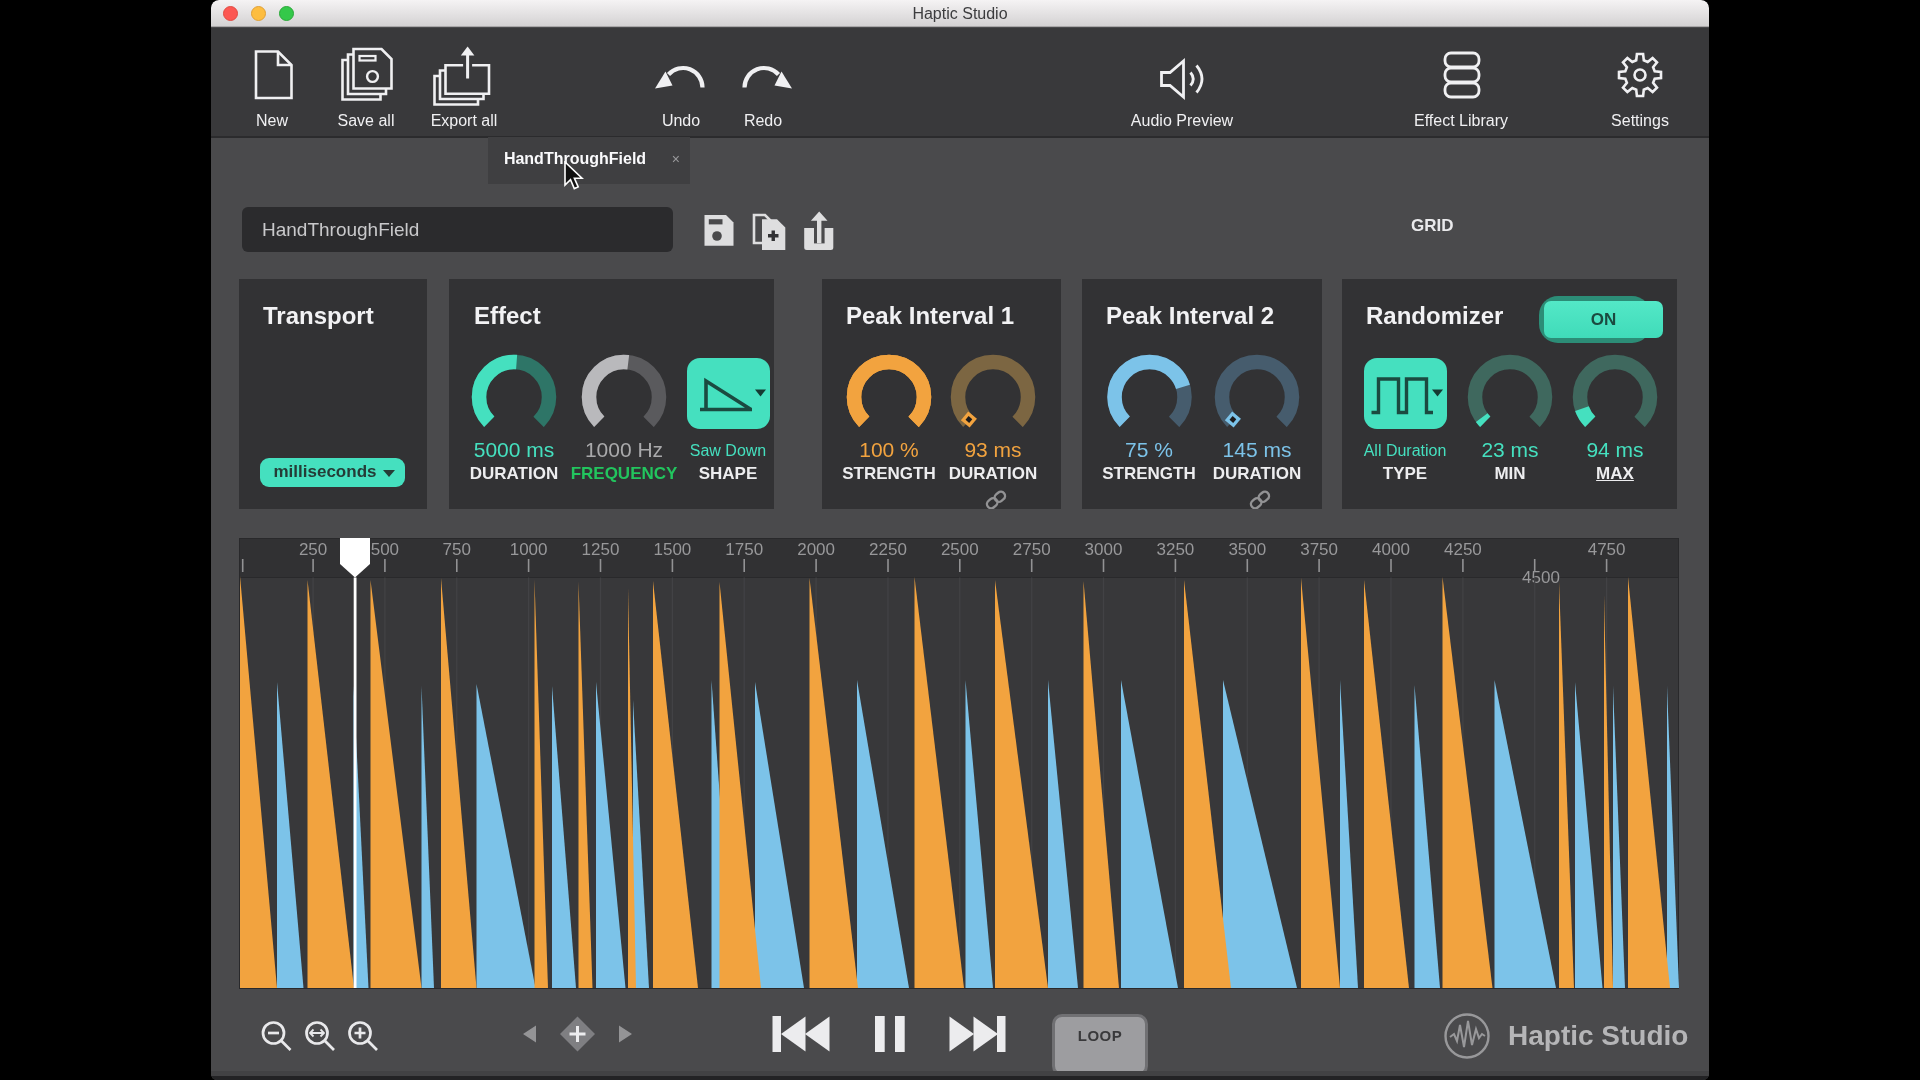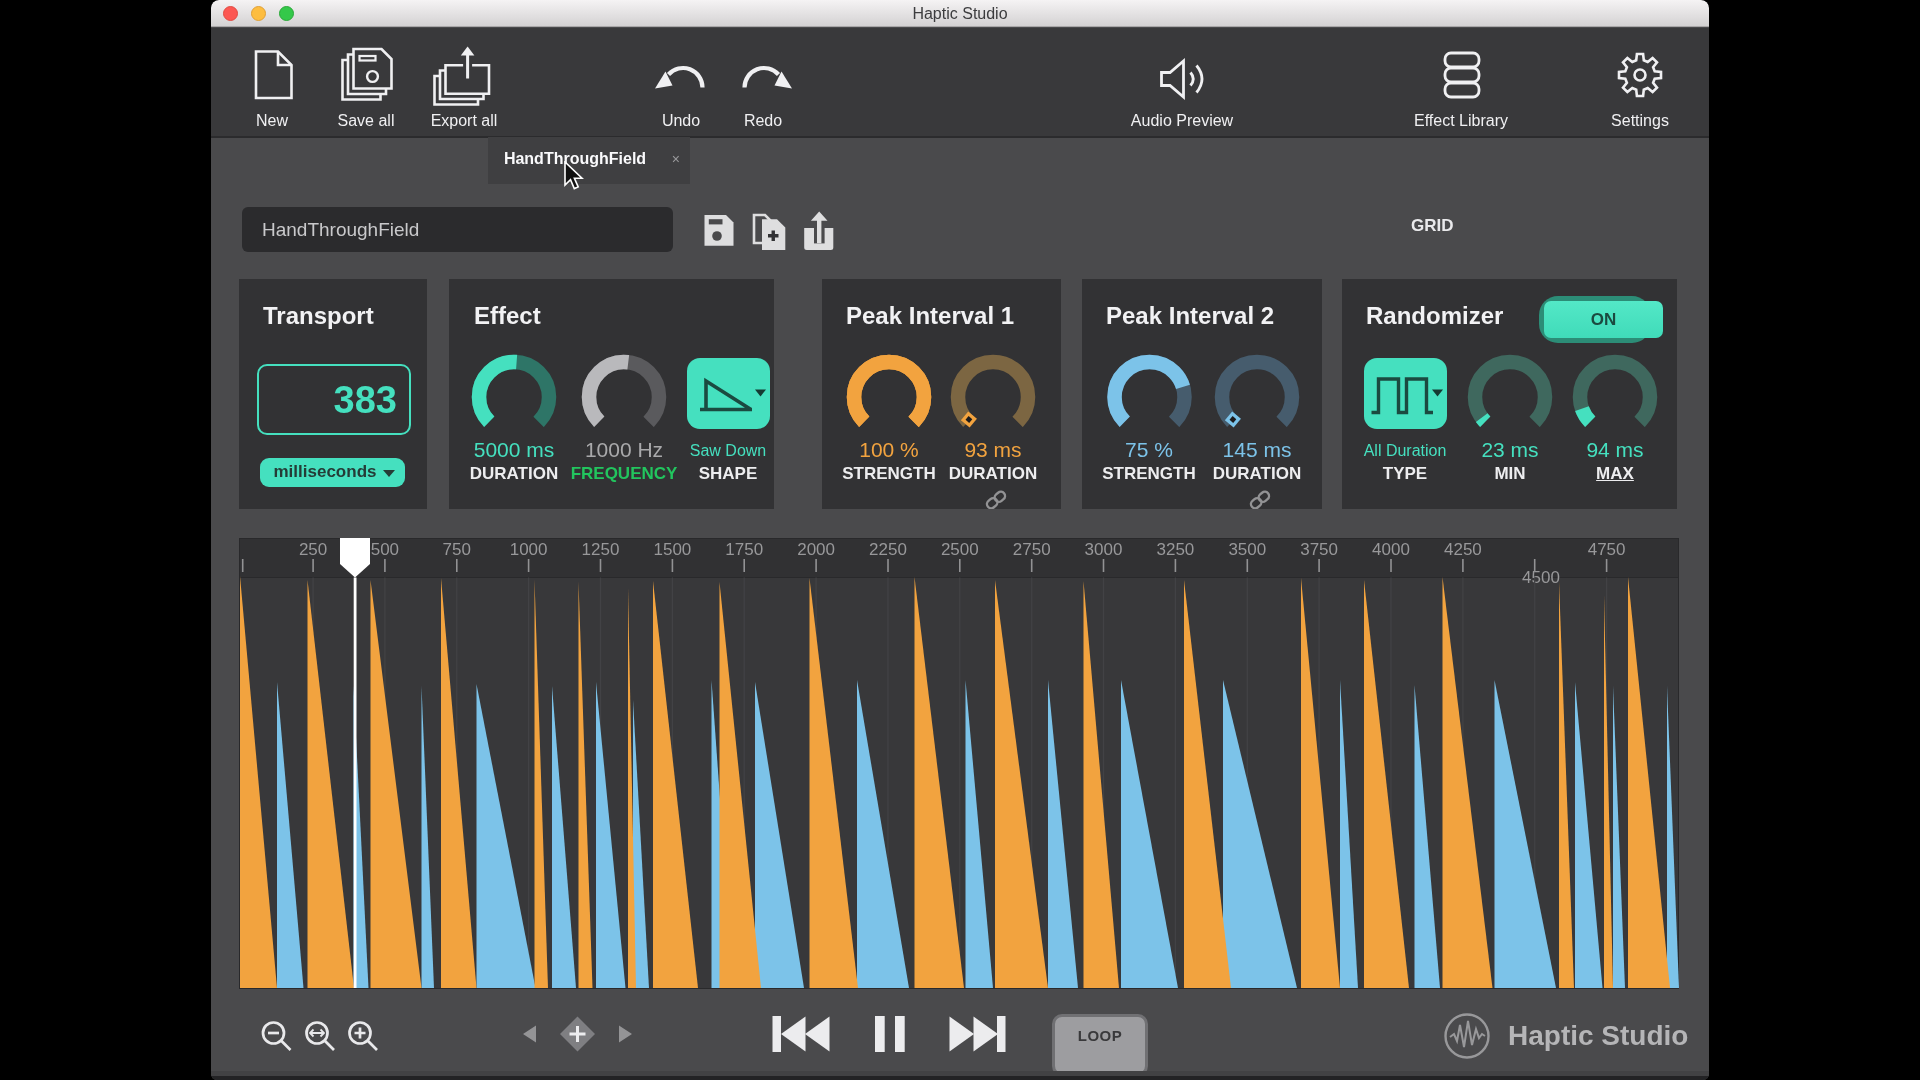--- a/index.html
+++ b/index.html
@@ -128,24 +128,20 @@
   <div class="panel" style="left:611px; width:239px;"></div>
   <div class="panel" style="left:871px; width:240px;"></div>
   <div class="panel" style="left:1131px; width:335px;"></div>
 
   <div class="ptitle" style="left:52px;">Transport</div>
   <div class="ptitle" style="left:263px;text-align:right;">Effect</div>
   <div class="ptitle" style="left:635px;">Peak Interval 1</div>
   <div class="ptitle" style="left:895px;">Peak Interval 2</div>
   <div class="ptitle" style="left:1155px;">Randomizer</div>
 
-  <div class="abs" style="left:46px; top:364px; width:154px; height:71px; border:2.5px solid #45e0bf;
-       border-radius:10px;">
-    <div class="abs" style="right:12px; top:13px; font-size:38px; font-weight:bold; color:#45e0bf;">383</div>
-  </div>
   <div class="abs" style="left:49px; top:458px; width:145px; height:28.5px; background:#45e0bf;
        border-radius:9px; text-align:center;">
     <span style="font-size:17px; font-weight:bold; color:#253c37; line-height:28.5px;
           padding-right:15px;">milliseconds</span>
     <svg class="abs" style="right:9px; top:11px;" width="13" height="9">
         <polygon points="0,1 12,1 6,8" fill="#253c37"></polygon>
       </svg>
   </div>
 
   <div class="abs" style="left:1316px; top:296px; width:112px; height:47px; background:#2c8d77;

